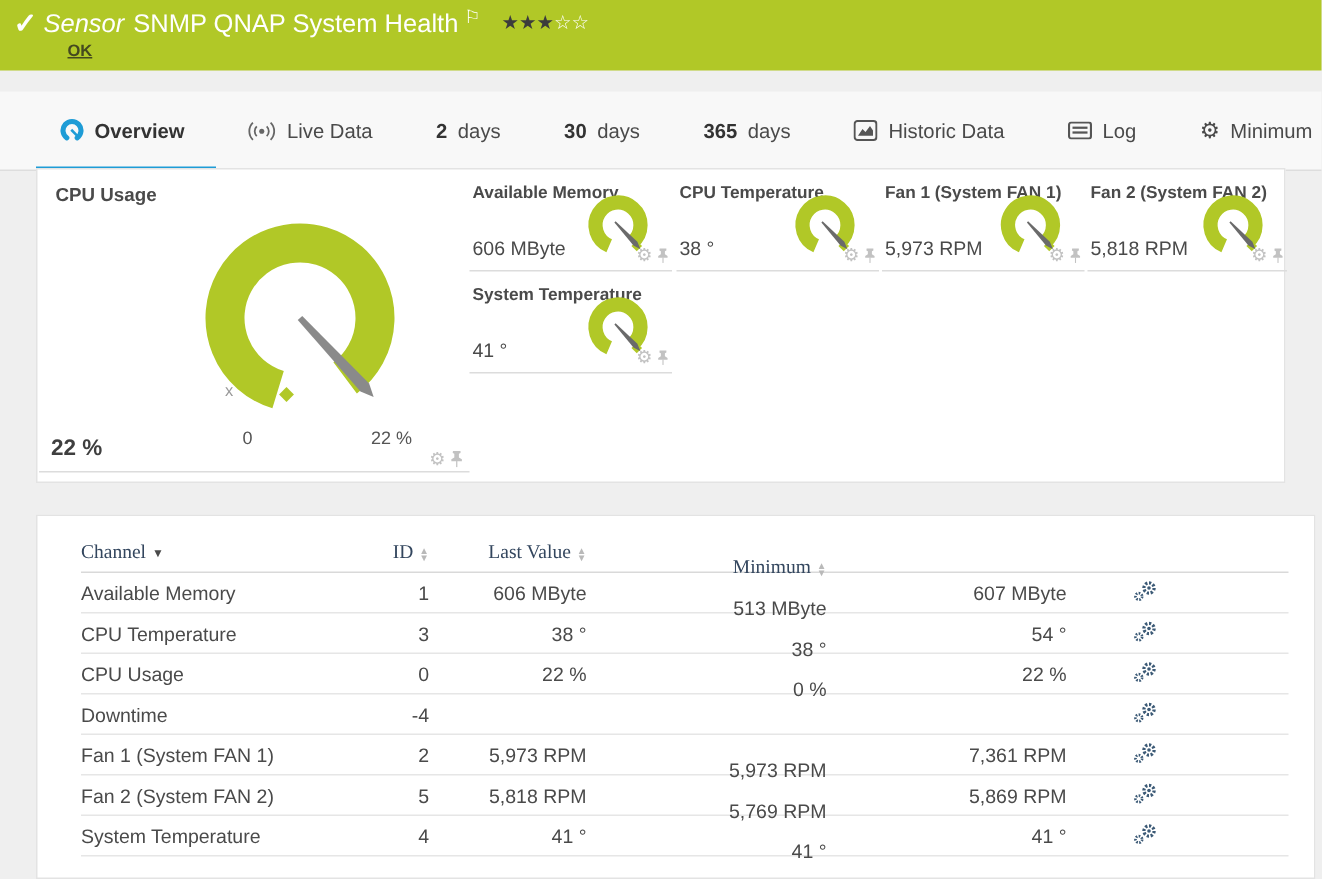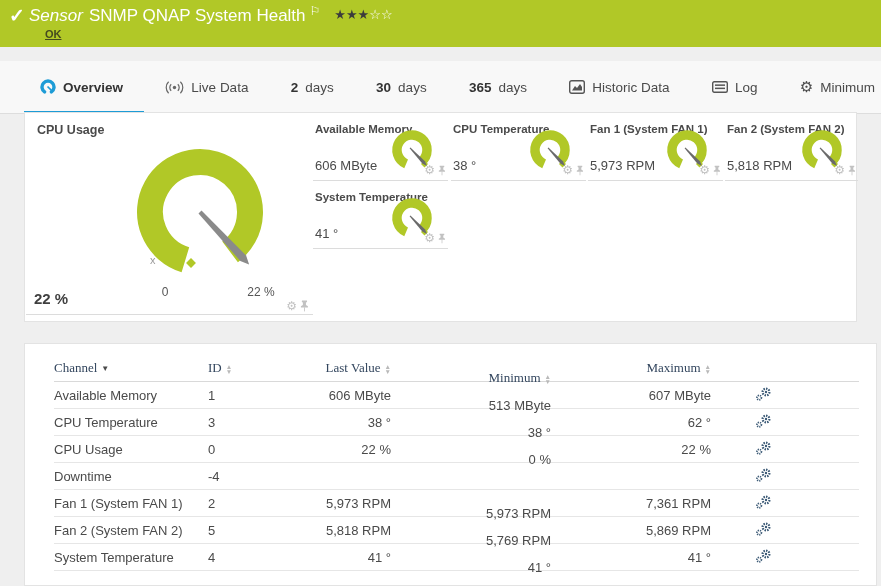--- a/index.html
+++ b/index.html
@@ -57,21 +57,21 @@
   .sg-title { position:absolute; left:2px; top:4px; font-size:11.5px; font-weight:600; color:#4a4a4a; white-space:nowrap; }
   .sg-svg { position:absolute; right:12px; top:8px; }
   .sg-value { position:absolute; left:2px; bottom:7px; font-size:13px; color:#4a4a4a; }
   .sg-icons { position:absolute; right:2px; bottom:4px; display:flex; align-items:center; gap:3px; }
 
   
   .tbl { margin:10px 17px 0 29px; font-size:13px; }
   .trow { display:flex; align-items:center; height:27px; border-bottom:1px solid #e6e6e6; }
   .trow.head { height:28px; border-bottom:1px solid #d9d9d9; color:#33465e; }
   .c-channel { width:154px; text-align:left; }
-  .c-id { width:78px; text-align:left; }
+  .c-id { width:78px; text-align:right; }
   .c-last { width:105px; text-align:right; }
   .c-min { width:160px; text-align:right;margin-top:20px; }
   .c-max { width:160px; text-align:right; }
   .c-tools { flex:1; text-align:right; padding-right:88px; }
   .sort-single { display:inline-block; font-size:8px; color:#4a4a4a; vertical-align:1px; margin-left:4px; }
   .sort-dbl { display:inline-block; vertical-align:-2px; margin-left:4px; line-height:5px; font-size:6.5px; color:#b9b9b9; }
   .sort-dbl span { display:block; }
   .head .hlabel { cursor:pointer;font-family:Liberation Serif, serif; }
   .cogs { cursor:pointer; display:inline-block; vertical-align:middle; }
 </style>
@@ -254,21 +254,20 @@
 </div>
 
 <div class="panel panel-table">
   <div class="tbl">
 
     <div class="trow head">
       <div class="c-channel hlabel"><span>Channel</span><span class="sort-single">▼</span></div>
       <div class="c-id hlabel"><span>ID</span><span class="sort-dbl"><span>▲</span><span>▼</span></span></div>
       <div class="c-last hlabel"><span>Last Value</span><span class="sort-dbl"><span>▲</span><span>▼</span></span></div>
       <div class="c-min hlabel"><span>Minimum</span><span class="sort-dbl"><span>▲</span><span>▼</span></span></div>
-      <div class="c-max hlabel"><span>Maximum</span><span class="sort-dbl"><span>▲</span><span>▼</span></span></div>
       <div class="c-tools"></div>
     </div>
 
     <div class="trow">
       <div class="c-channel">Available Memory</div>
       <div class="c-id">1</div>
       <div class="c-last">606 MByte</div>
       <div class="c-min">513 MByte</div>
       <div class="c-max">607 MByte</div>
       <div class="c-tools"><span class="cogs"><svg width="16" height="14" viewBox="0 0 16 14">
@@ -276,21 +275,21 @@
               <circle cx="11" cy="5" r="1.2" fill="#3c5a76"></circle>
               <circle cx="4.2" cy="10.6" r="2.2" fill="none" stroke="#3c5a76" stroke-width="1.8" stroke-dasharray="1.1 0.9"></circle>
             </svg></span></div>
     </div>
 
     <div class="trow">
       <div class="c-channel">CPU Temperature</div>
       <div class="c-id">3</div>
       <div class="c-last">38 °</div>
       <div class="c-min">38 °</div>
-      <div class="c-max">62 °</div>
+      <div class="c-max">54 °</div>
       <div class="c-tools"><span class="cogs"><svg width="16" height="14" viewBox="0 0 16 14">
               <circle cx="11" cy="5" r="3.4" fill="none" stroke="#3c5a76" stroke-width="2.2" stroke-dasharray="1.5 1.1"></circle>
               <circle cx="11" cy="5" r="1.2" fill="#3c5a76"></circle>
               <circle cx="4.2" cy="10.6" r="2.2" fill="none" stroke="#3c5a76" stroke-width="1.8" stroke-dasharray="1.1 0.9"></circle>
             </svg></span></div>
     </div>
 
     <div class="trow">
       <div class="c-channel">CPU Usage</div>
       <div class="c-id">0</div>

